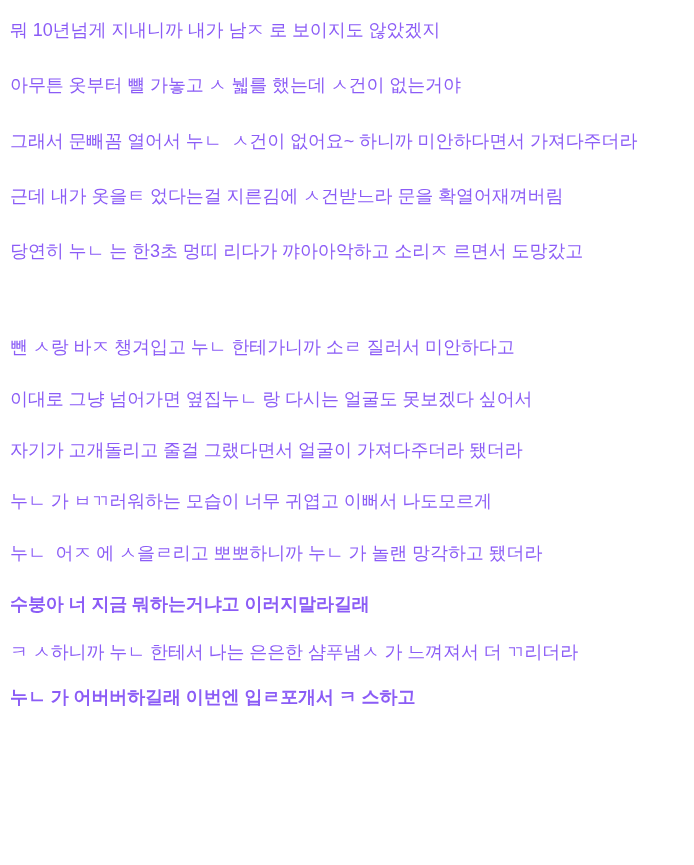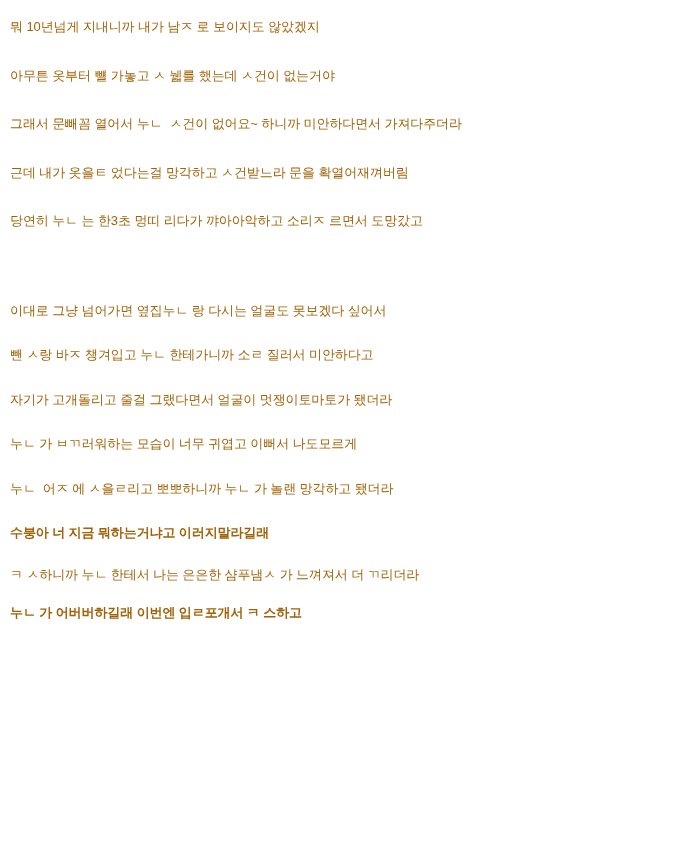--- a/index.html
+++ b/index.html
@@ -19,47 +19,47 @@
     width: 694px;
     height: 865px;
     background: #ffffff;
     padding: 0;
     box-sizing: border-box;
   }
   .story-block {
     padding: 8px 10px 0 10px;
   }
   .line {
-    font-size: 13px;
+    font-size: 18px;
     line-height: 1.35;
-    color: #a16207;
+    color: #8b5cf6;
     letter-spacing: -0.1px;
     white-space: pre-wrap;
     word-break: break-all;
   }
   
   .line.gap-lg { margin-bottom: 31px; }
   .line.gap-md { margin-bottom: 27px; }
   .line.gap-xl { margin-bottom: 72px; }
   .line.gap-sm { margin-bottom: 24px; font-weight: bold; }
   .line.gap-xs { margin-bottom: 20px; }
   .line.first { margin-top: 10px; }
 </style>
 </head>
 <body>
 
 <div id="page">
   <div class="story-block">
     <div class="line first gap-lg">뭐 10년넘게 지내니까 내가 남ㅈ 로 보이지도 않았겠지</div>
     <div class="line gap-lg">아무튼 옷부터 뺼 가놓고 ㅅ 뉇를 했는데 ㅅ건이 없는거야</div>
     <div class="line gap-lg">그래서 문빼꼼 열어서 누ㄴ  ㅅ건이 없어요~ 하니까 미안하다면서 가져다주더라</div>
-    <div class="line gap-lg">근데 내가 옷을ㅌ 었다는걸 망각하고 ㅅ건받느라 문을 확열어재껴버림</div>
+    <div class="line gap-lg">근데 내가 옷을ㅌ 었다는걸 지른김에 ㅅ건받느라 문을 확열어재껴버림</div>
     <div class="line gap-xl">당연히 누ㄴ 는 한3초 멍띠 리다가 꺄아아악하고 소리ㅈ 르면서 도망갔고</div>
+    <div class="line gap-md">뺀 ㅅ랑 바ㅈ 챙겨입고 누ㄴ 한테가니까 소ㄹ 질러서 미안하다고</div>
     <div class="line gap-md">이대로 그냥 넘어가면 옆집누ㄴ 랑 다시는 얼굴도 못보겠다 싶어서</div>
-    <div class="line gap-md">뺀 ㅅ랑 바ㅈ 챙겨입고 누ㄴ 한테가니까 소ㄹ 질러서 미안하다고</div>
-    <div class="line gap-md">자기가 고개돌리고 줄걸 그랬다면서 얼굴이 멋쟁이토마토가 됐더라</div>
+    <div class="line gap-md">자기가 고개돌리고 줄걸 그랬다면서 얼굴이 가져다주더라 됐더라</div>
     <div class="line gap-md">누ㄴ 가 ㅂㄲ러워하는 모습이 너무 귀엽고 이뻐서 나도모르게</div>
     <div class="line gap-md">누ㄴ  어ㅈ 에 ㅅ을ㄹ리고 뽀뽀하니까 누ㄴ 가 놀랜 망각하고 됐더라</div>
     <div class="line gap-sm">수붕아 너 지금 뭐하는거냐고 이러지말라길래</div>
     <div class="line gap-xs">ㅋ ㅅ하니까 누ㄴ 한테서 나는 은은한 샴푸냄ㅅ 가 느껴져서 더 ㄲ리더라</div>
     <div class="line gap-sm">누ㄴ 가 어버버하길래 이번엔 입ㄹ포개서 ㅋ 스하고</div>
   </div>
 </div>
 
 </body></html>

